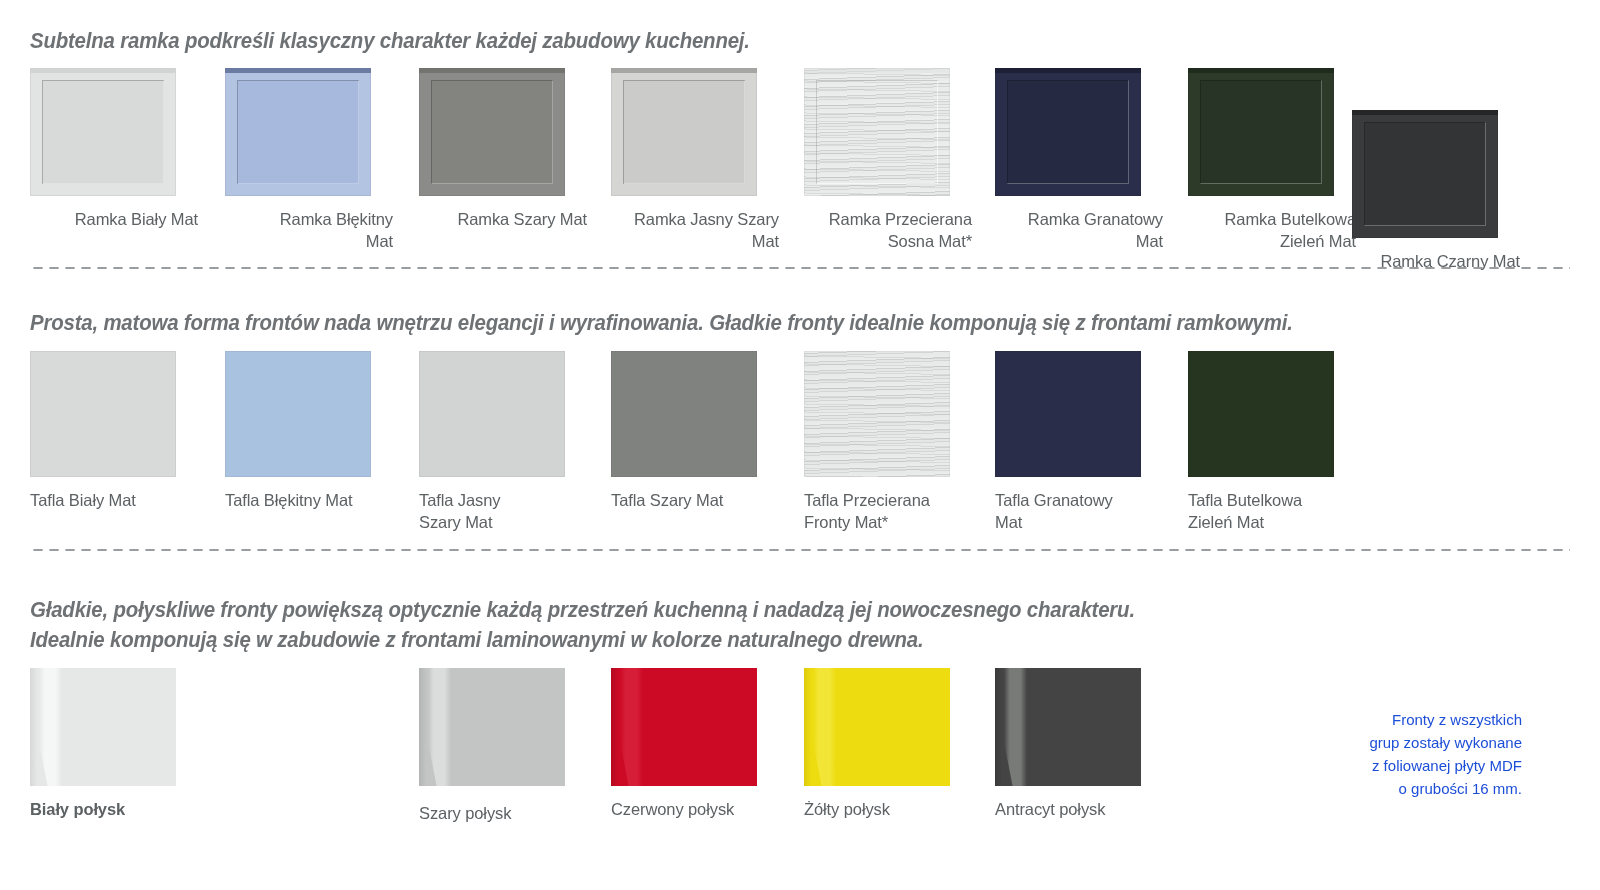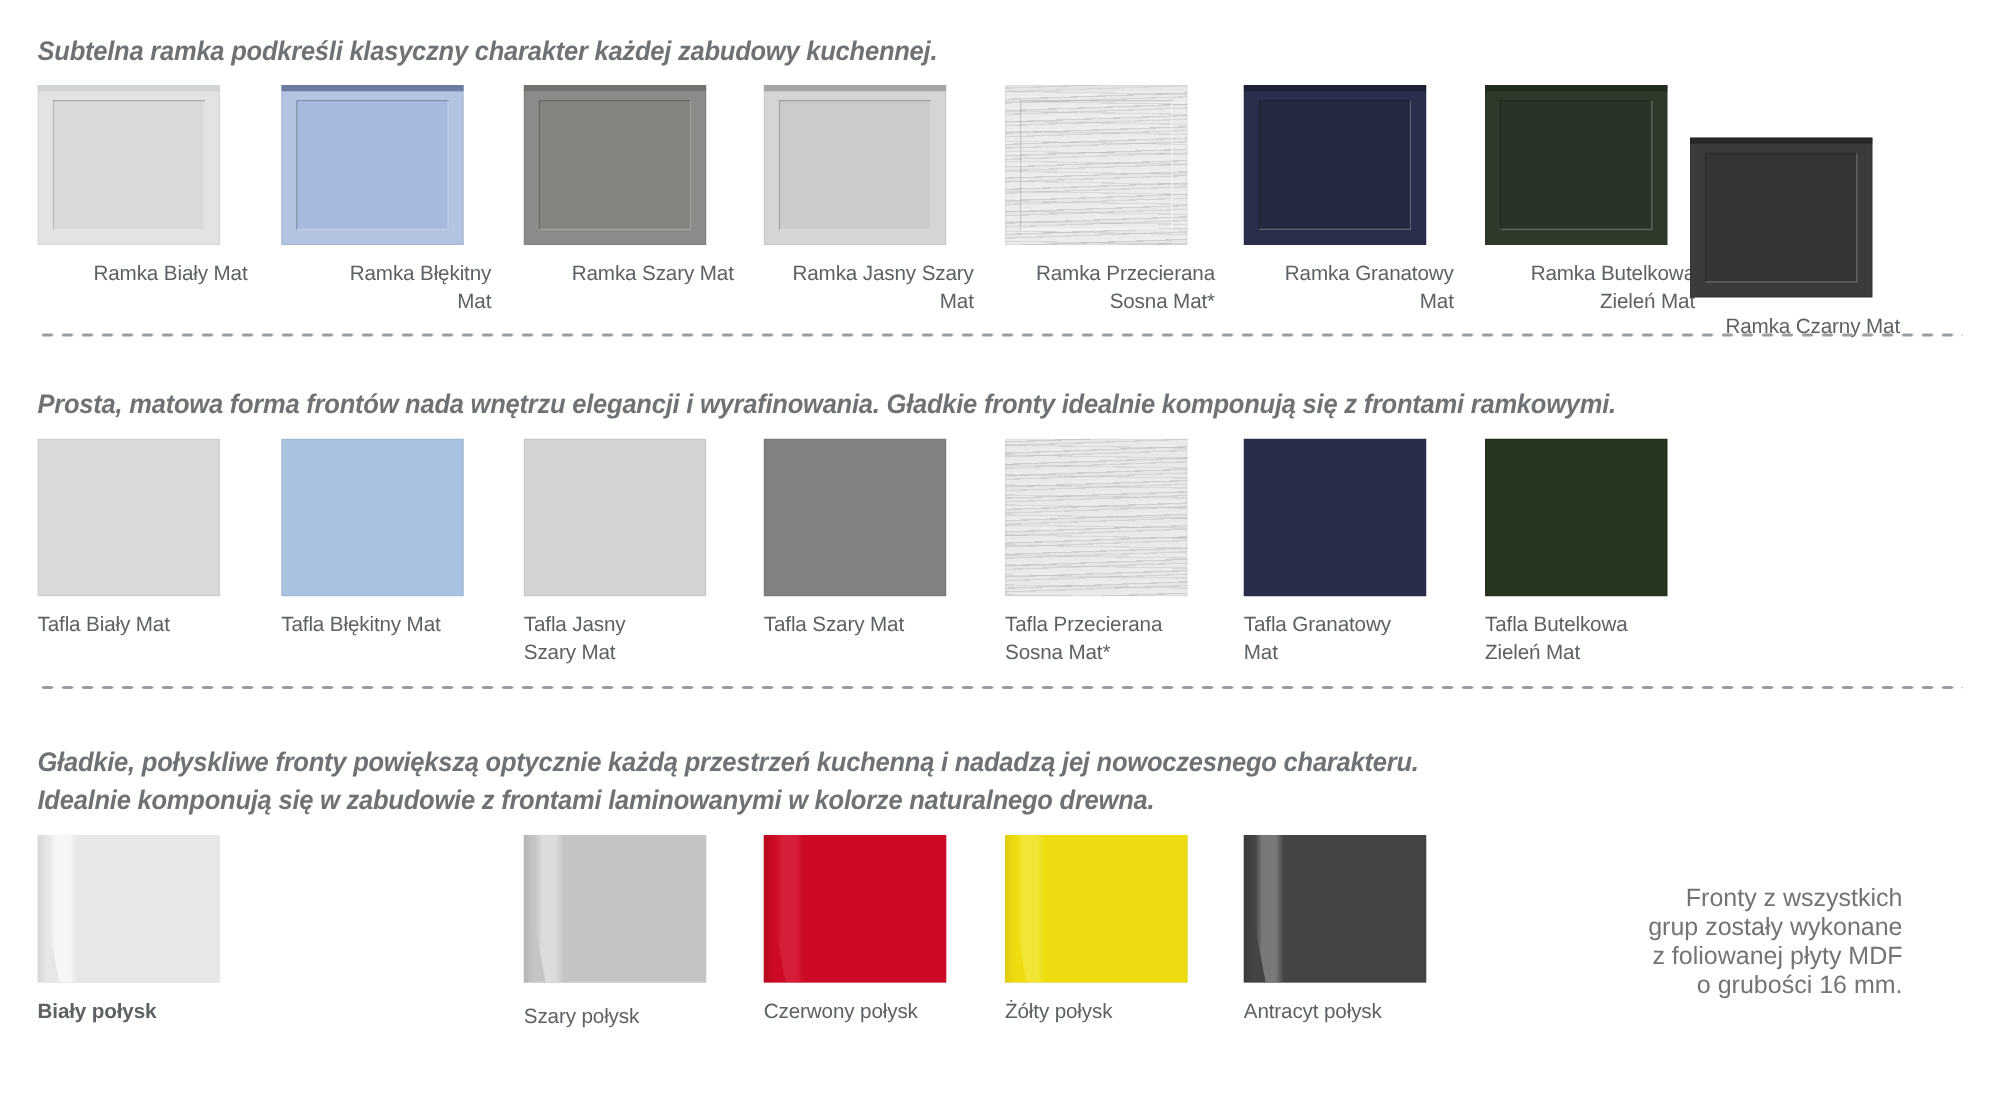--- a/index.html
+++ b/index.html
@@ -106,23 +106,23 @@
     background-image: radial-gradient(#9a9da0 42%, rgba(255,255,255,0) 46%);
     background-size: 16px 4px;
     background-repeat: repeat-x;
     background-position: 0 0;
   }
 
   
   .footnote {
     position: absolute;
     text-align: right;
-    font-size: 20px;
+    font-size: 15px;
     line-height: 23px;
-    color: #737373;
+    color: #1d4ed8;
     white-space: pre-line;
   }
 
   
   .ghost {
     position: absolute;
     opacity: 0.07;
     color: #2b2b2b;
     font-size: 15px;
     line-height: 20px;
@@ -222,21 +222,21 @@
       </div>
       <div class="cell" style="left: 611px;">
         <div class="swatch" style="background: rgb(128, 130, 128); width: 146px; height: 126px; box-shadow: rgba(0, 0, 0, 0.05) 0px 0px 0px 1px inset;"></div>
         <div class="label" style="top: 138px; left: 0px;">Tafla Szary Mat</div>
       </div>
       <div class="cell" style="left: 804px;">
         <div class="swatch" style="background: rgb(234, 235, 235); width: 146px; height: 126px; box-shadow: rgba(0, 0, 0, 0.05) 0px 0px 0px 1px inset;">
           <div class="pine" style="background-image: repeating-linear-gradient(178deg, rgba(185, 188, 188, 0) 0px, rgba(185, 188, 188, 0) 2px, rgba(172, 176, 176, 0.45) 2px, rgba(172, 176, 176, 0.45) 3px, rgba(200, 203, 203, 0.15) 3px, rgba(200, 203, 203, 0.15) 5px, rgba(160, 164, 164, 0.3) 5px, rgba(160, 164, 164, 0.3) 6px, rgba(215, 218, 218, 0.1) 6px, rgba(215, 218, 218, 0.1) 9px), repeating-linear-gradient(181deg, rgba(150, 155, 155, 0) 0px, rgba(150, 155, 155, 0) 7px, rgba(150, 155, 155, 0.22) 7px, rgba(150, 155, 155, 0.22) 8px);"></div>
         </div>
         <div class="label" style="top: 138px; left: 0px;">Tafla Przecierana
-Sosna Mat*</div>
+Fronty Mat*</div>
       </div>
       <div class="cell" style="left: 995px;">
         <div class="swatch" style="background: rgb(42, 45, 73); width: 146px; height: 126px; box-shadow: rgba(0, 0, 0, 0.05) 0px 0px 0px 1px inset;"></div>
         <div class="label" style="top: 138px; left: 0px;">Tafla Granatowy
 Mat</div>
       </div>
       <div class="cell" style="left: 1188px;">
         <div class="swatch" style="background: rgb(38, 53, 31); width: 146px; height: 126px; box-shadow: rgba(0, 0, 0, 0.05) 0px 0px 0px 1px inset;"></div>
         <div class="label" style="top: 138px; left: 0px;">Tafla Butelkowa
 Zieleń Mat</div>

